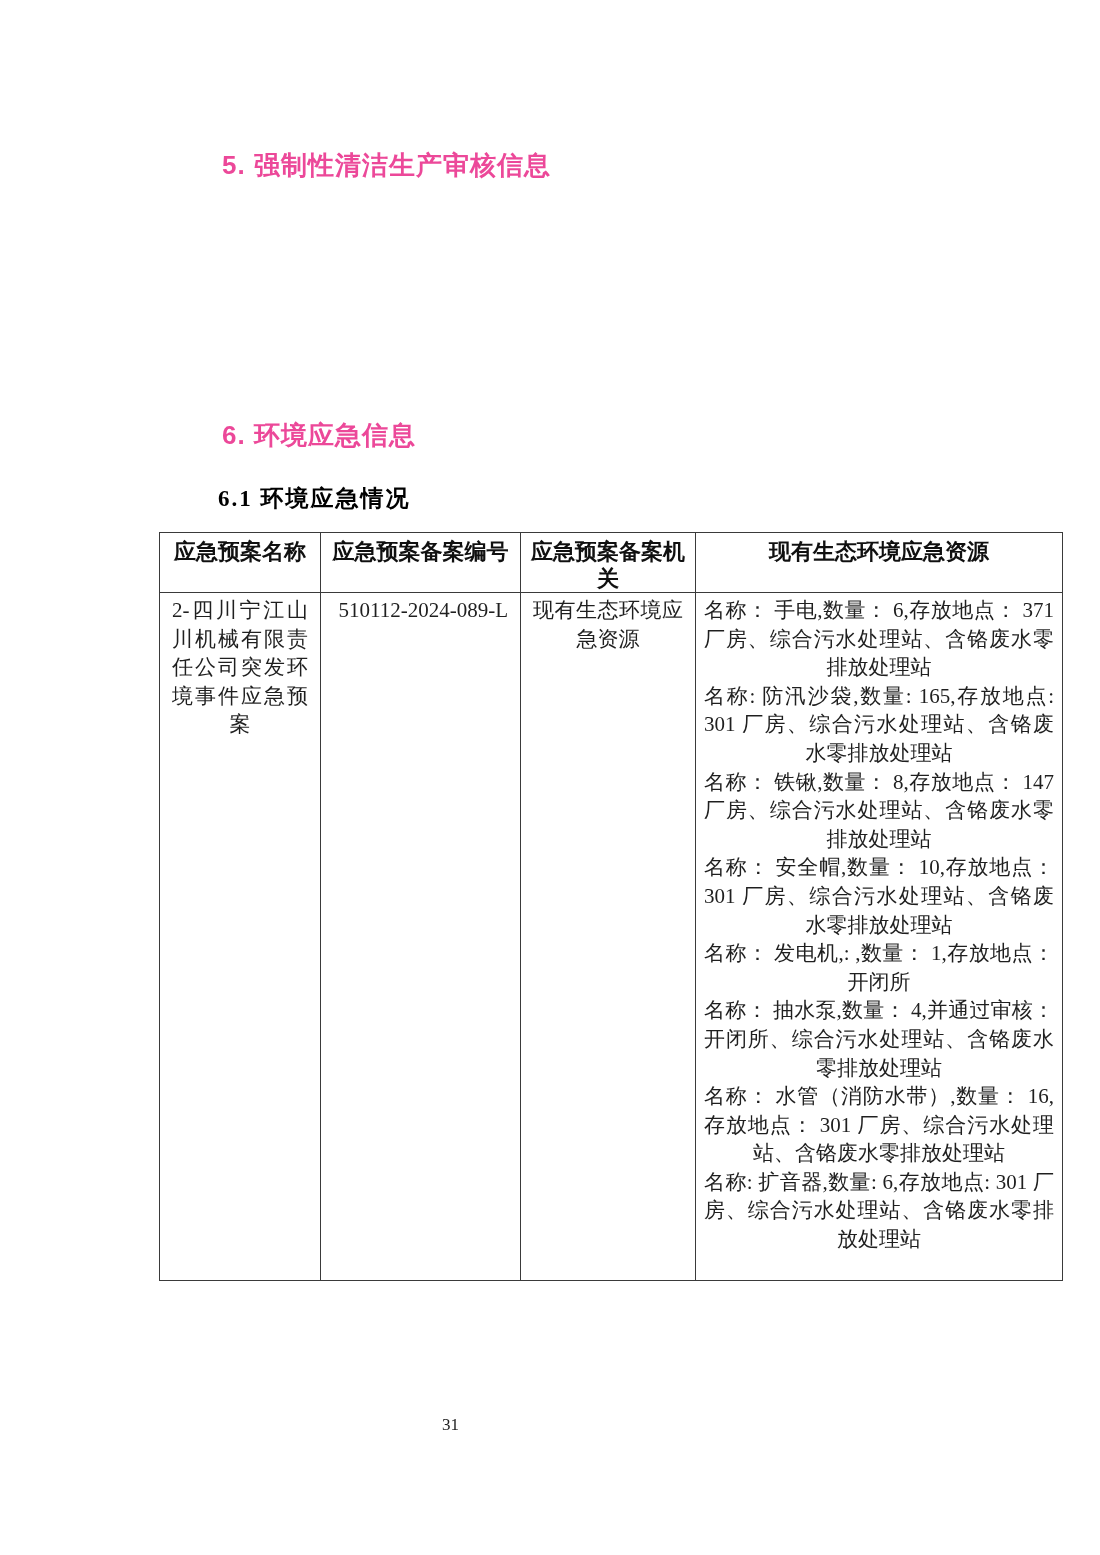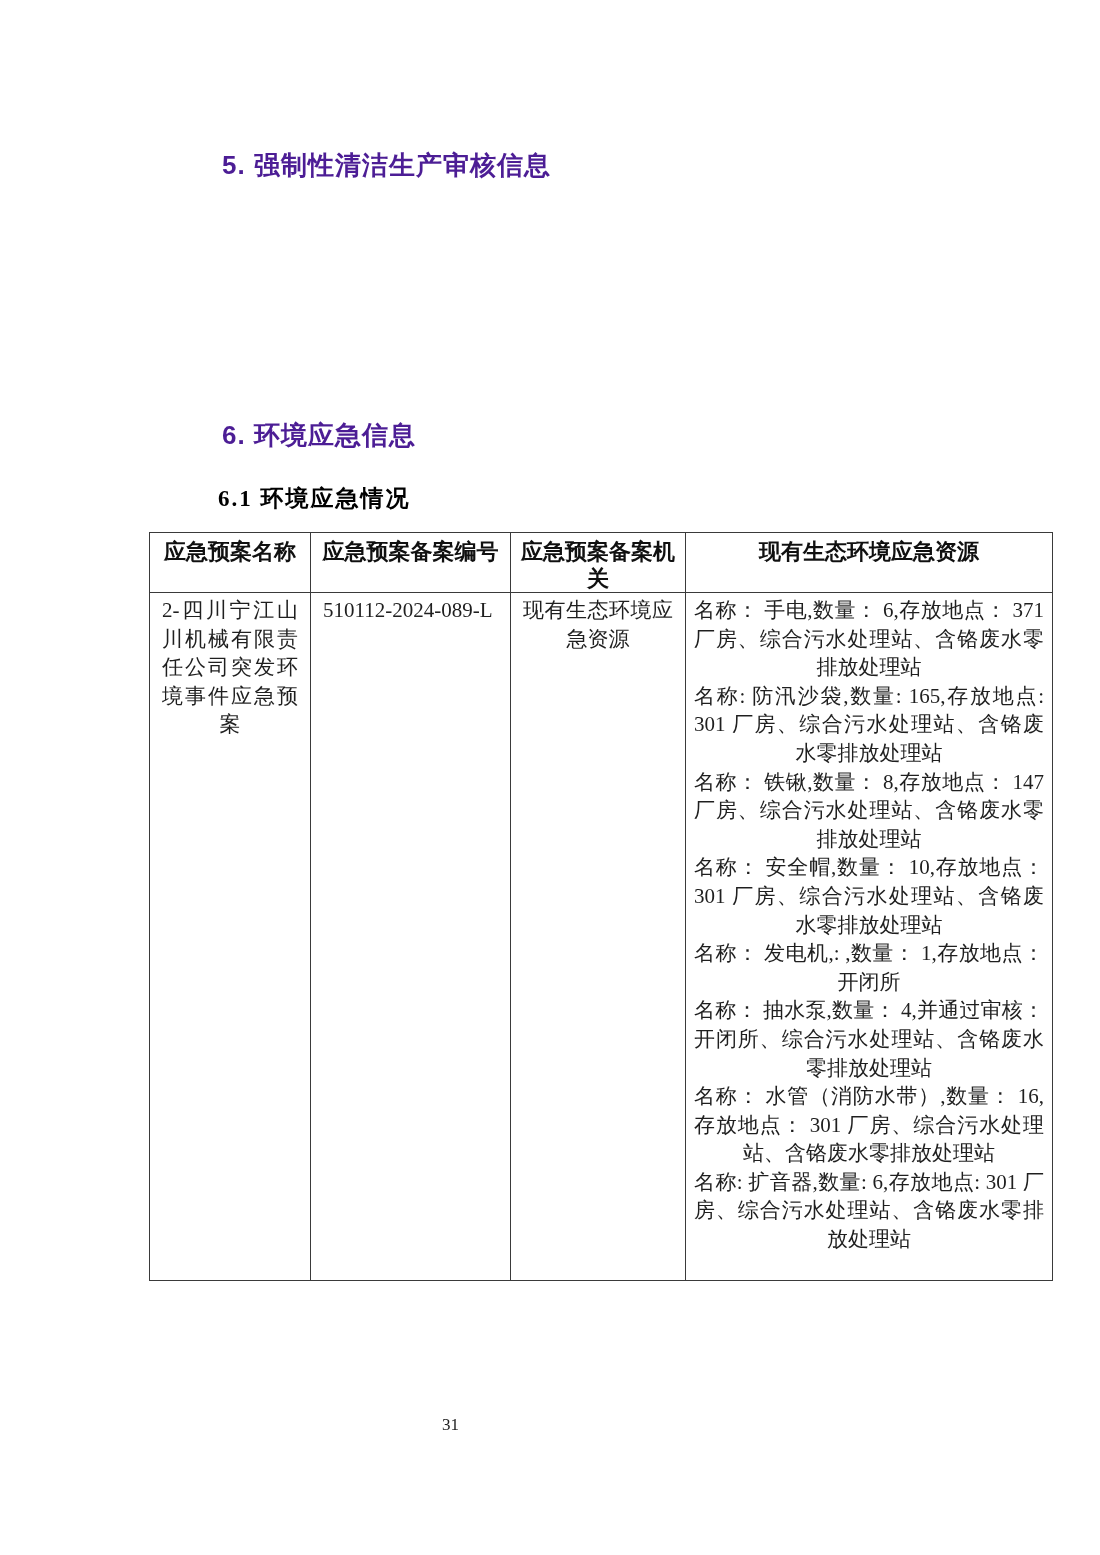--- a/index.html
+++ b/index.html
@@ -17,21 +17,21 @@
     font-family: "Liberation Serif", serif;
     overflow: hidden;
   }
   .sec-title {
     position: absolute;
     margin: 0;
     font-family: "Liberation Sans", sans-serif;
     font-weight: 700;
     font-size: 26px;
     line-height: 34px;
-    color: #4c1d95;
+    color: #ec4899;
     letter-spacing: 1px;
     white-space: nowrap;
   }
   .t5 { left: 222px; top: 148px; }
   .t6 { left: 222px; top: 418px; }
   .subtitle {
     position: absolute;
     left: 218px;
     top: 484px;
     margin: 0;
@@ -65,35 +65,35 @@
   .tbl1 { left: 157px; top: 208px; width: 788px; }
   .tbl1 th { padding: 5px 12px 0 12px; }
   .tbl1 thead tr { height: 59px; }
   .tbl1 tbody tr { height: 63px; }
   .tbl1 td {
     font-size: 21px;
     line-height: 29px;
     vertical-align: top;
     padding: 2px 12px 0 12px;
   }
-  .tbl2 { left: 149px; top: 532px; width: 903px; border-radius: 32px; }
+  .tbl2 { left: 159px; top: 532px; width: 903px; border-radius: 32px; }
   .tbl2 thead tr { height: 60px; }
   .tbl2 tbody tr { height: 688px; }
   .tbl2 td {
     font-size: 21px;
     line-height: 28.6px;
     vertical-align: top;
     padding: 3px 12px 0 12px;
   }
   .tbl2 td.res { padding: 3px 8px 0 8px; }
   .jc {
     text-align: justify;
     text-align-last: center;
   }
-  .ctr { text-align: left; }
+  .ctr { text-align: right; }
   .res-item {
     text-align: justify;
     text-align-last: center;
     margin: 0;
   }
   .pagenum {
     position: absolute;
     left: 0;
     top: 1414px;
     width: 901px;

